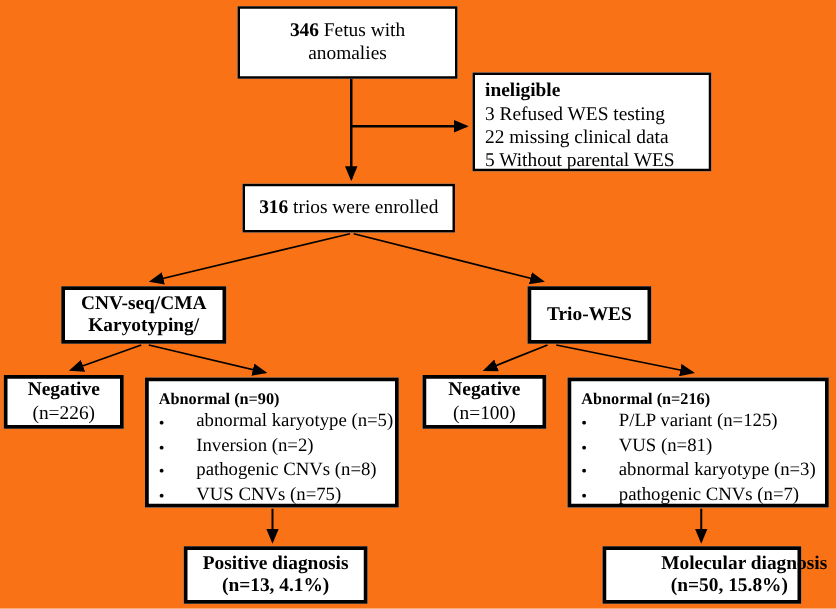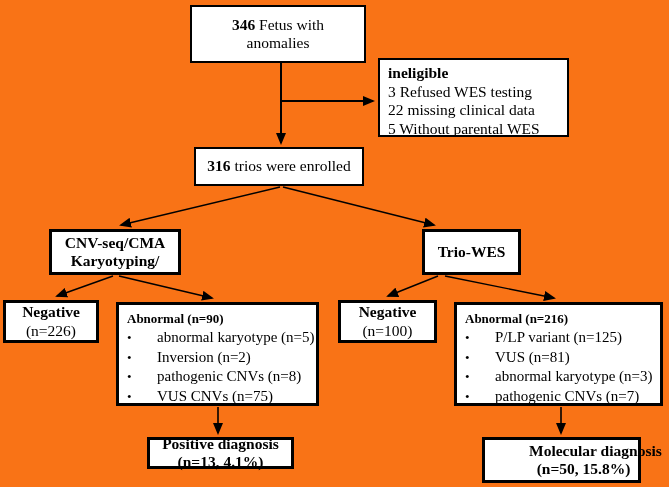--- a/index.html
+++ b/index.html
@@ -33,21 +33,21 @@
   
   #box-fetus{left:190px;top:5px;width:176px;height:58px;}
   #box-ineligible{left:378px;top:58px;width:191px;height:79px;}
   #box-enrolled{left:194px;top:147px;width:170px;height:39px;}
   #box-karyotyping{left:49px;top:229px;width:132px;height:46px;border-width:3px;}
   #box-triowes{left:392px;top:229px;width:99px;height:46px;border-width:3px;margin-left:30px;}
   #box-negative-left{left:3px;top:300px;width:96px;height:43px;border-width:3px;}
   #box-abnormal-left{left:116px;top:302px;width:203px;height:104px;border-width:3px;}
   #box-negative-right{left:338px;top:300px;width:99px;height:43px;border-width:3px;}
   #box-abnormal-right{left:454px;top:302px;width:209px;height:104px;border-width:3px;}
-  #box-positive{left:147px;top:437px;width:147px;height:32px;border-width:3px;}
+  #box-positive{left:147px;top:437px;width:147px;height:46px;border-width:3px;}
   #box-molecular{left:482px;top:437px;width:159px;height:46px;border-width:3px;padding-left:44px;}
 </style>
 </head>
 <body>
 
 <div class="canvas">
 
   <svg class="connectors" viewBox="0 0 669 487" xmlns="http://www.w3.org/2000/svg">
     <defs>
       <marker id="arrow" markerUnits="userSpaceOnUse" markerWidth="12" markerHeight="10" viewBox="0 0 12 10" refX="10" refY="5" orient="auto">

